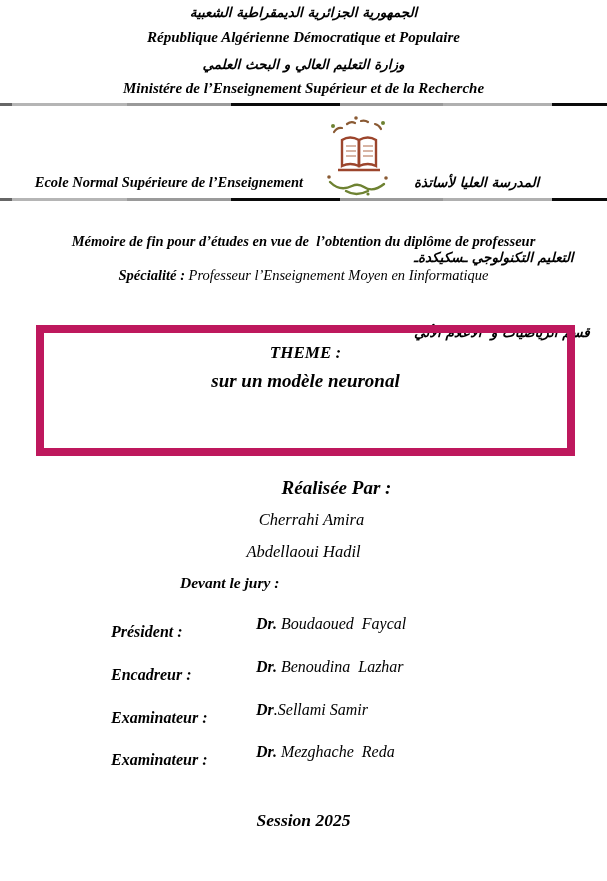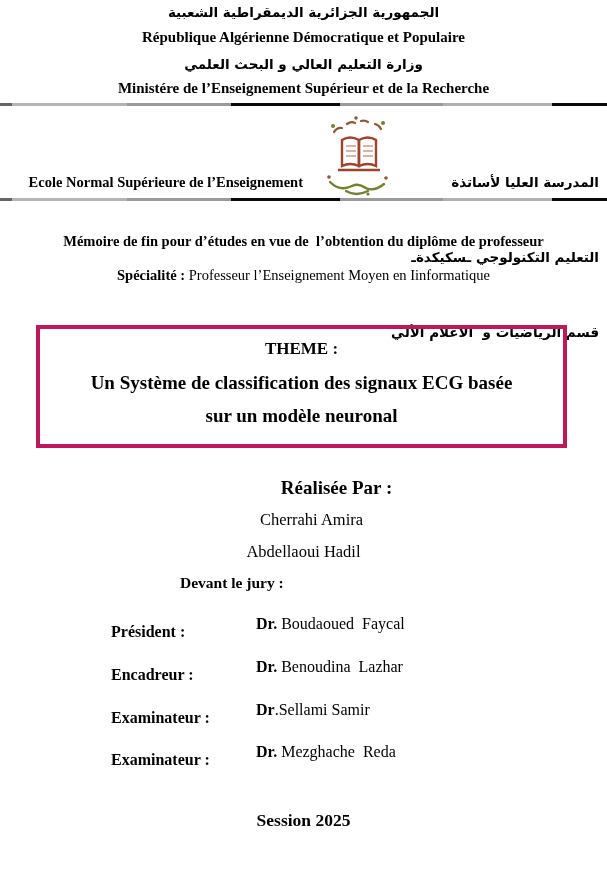--- a/index.html
+++ b/index.html
@@ -3,20 +3,21 @@
 <meta charset="utf-8">
 <style>
   html,body{margin:0;padding:0;background:#ffffff;}
   .page{
     position:relative;
     width:607px;height:881px;
     background:#ffffff;
     font-family:"Liberation Serif","DejaVu Serif",serif;
     color:#000;
     overflow:hidden;
+    font-style:italic;
   }
   .abs{position:absolute;}
   .center{left:0;width:607px;text-align:center;}
   .b{font-weight:bold;text-align:right;}
   .pre{white-space:pre;}
   .arabic{
     font-family:"DejaVu Sans",sans-serif;
     direction:rtl;
     font-weight:bold;
   }
@@ -27,29 +28,29 @@
   .rule{
     left:0;width:607px;height:3px;
     background:linear-gradient(90deg,
       #666 0%, #666 2%, #b5b5b5 2%, #b5b5b5 21%,
       #9a9a9a 21%, #9a9a9a 38%, #0a0a0a 38%, #0a0a0a 56%,
       #9a9a9a 56%, #9a9a9a 73%, #b0b0b0 73%, #b0b0b0 91%,
       #0a0a0a 91%, #0a0a0a 100%);
   }
   
   .inst-left{left:3px;top:115px;width:300px;font-weight:bold;font-size:14.5px;line-height:27px;text-align:right;}
-  .inst-right{right:8px;top:120px;width:185px;font-size:13.5px;line-height:25px;text-align:right;}
+  .inst-right{right:8px;top:120px;width:185px;font-size:13.5px;line-height:25px;text-align:left;}
   .logo-wrap{left:320px;top:110px;width:80px;height:92px;}
   
   .memoire{top:233px;font-size:14.5px;font-weight:bold;}
   .specialite{top:267px;font-size:14.5px;}
   
   .theme-box{
     left:36px;top:325px;width:523px;height:115px;
-    border:4px solid #be185d;
+    border:8px solid #be185d;
     text-align:center;
   }
   .theme-title{display:block;margin-top:9px;font-size:17px;font-weight:bold;line-height:22px;}
   .theme-line{display:block;font-size:19px;font-weight:bold;line-height:33px;}
   .theme-line.first{margin-top:6px;}
   
   .realisee{top:477px;font-size:19px;font-weight:bold;margin-left:33px;}
   .author1{top:510px;font-size:16.5px;padding-left:8px;}
   .author2{top:542px;font-size:16.5px;}
   .devant{left:180px;top:574px;font-size:15.5px;font-weight:bold;}
@@ -115,21 +116,20 @@
     <div>قسم الرياضيات و  الاعلام الألي</div>
   </div>
 
   <div class="abs rule" style="top:198px;"></div>
 
   <div class="abs center memoire pre">Mémoire de fin pour d’études en vue de  l’obtention du diplôme de professeur</div>
   <div class="abs center specialite"><span class="b pre">Spécialité :</span><span class="pre"> Professeur l’Enseignement Moyen en Iinformatique</span></div>
 
   <div class="abs theme-box">
     <span class="theme-title">THEME :</span>
-    <span class="theme-line first">Un Système de classification des signaux ECG basée</span>
     <span class="theme-line">sur un modèle neuronal</span>
   </div>
 
   <div class="abs center realisee">Réalisée Par :</div>
   <div class="abs center author1">Cherrahi Amira</div>
   <div class="abs center author2">Abdellaoui Hadil</div>
 
   <div class="abs devant">Devant le jury :</div>
 
   <div class="abs jury-row" style="top:615px;">

